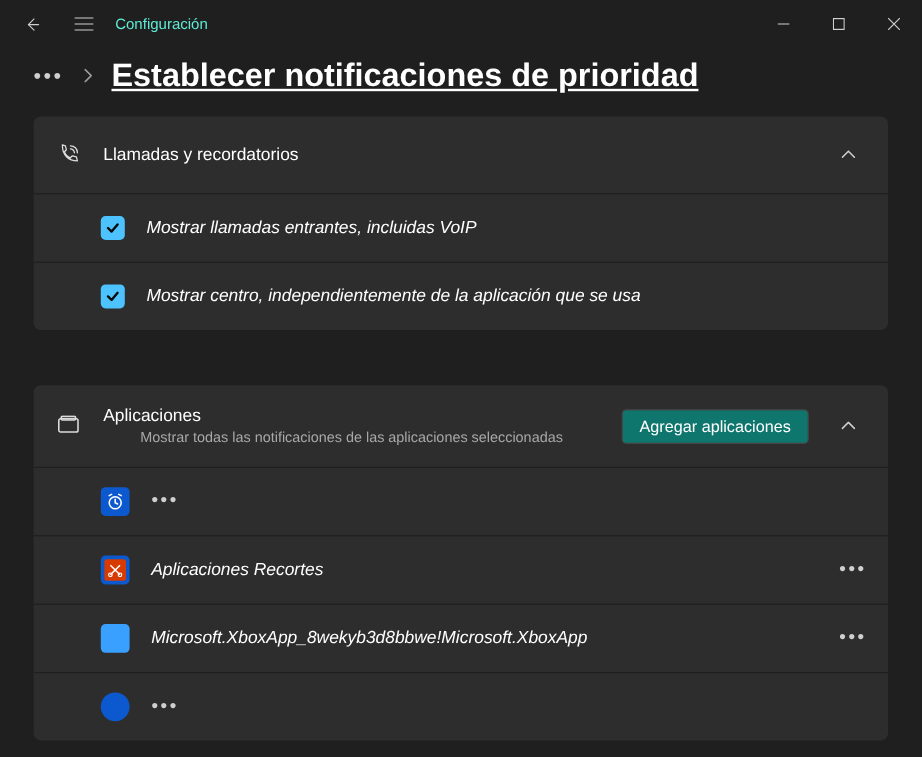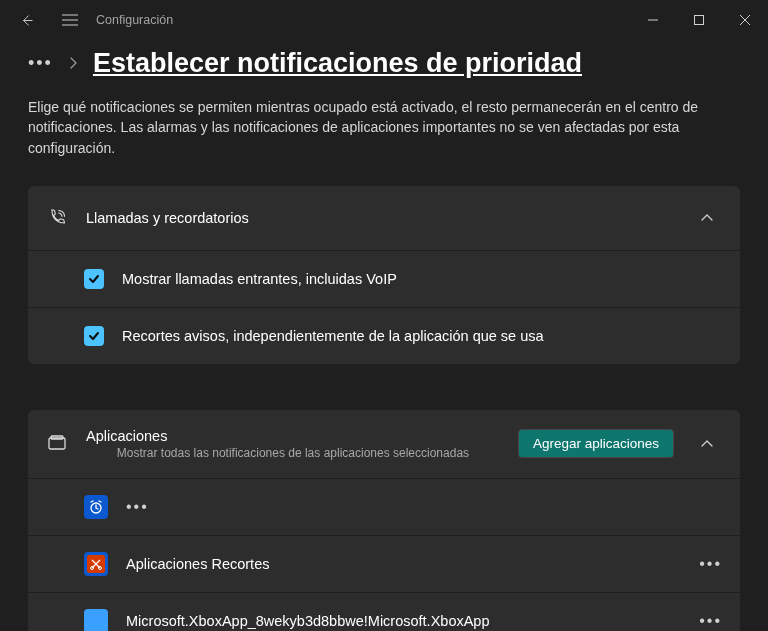--- a/index.html
+++ b/index.html
@@ -1,30 +1,30 @@
 <!DOCTYPE html>
 <html><head>
 <meta charset="utf-8">
 <style>
   html,body{margin:0;padding:0;background:#1f1f1f;color:#fff;font-family:"Segoe UI",Arial,sans-serif;font-size:14px;width:768px;height:631px;overflow:hidden;}
   .titlebar{height:40px;display:flex;align-items:center;justify-content:space-between;padding:0 0 0 8px;}
   .titlebar-left{display:flex;align-items:center;gap:8px;}
   .tb-btn{width:36px;height:36px;display:flex;align-items:center;justify-content:center;color:#cfcfcf;border-radius:4px;}
   .win-btn{width:46px;height:32px;display:flex;align-items:center;justify-content:center;color:#cfcfcf;}
   .wincontrols{display:flex;}
-  .cfg{font-size:12.5px;color:#a3a3a3;}
+  .cfg{font-size:12.5px;color:#5eead4;}
   .content{padding:0 28px 0 28px;height:calc(631px - 40px);overflow-y:auto;}
   .bread{display:flex;align-items:center;gap:16px;margin-top:8px;margin-bottom:18px;}
   .dots{color:#cfcfcf;font-size:18px;letter-spacing:2px;}
   .chev{color:#9a9a9a;}
   .page-title{font-size:27px;font-weight:600;color:#fff;text-decoration:underline;}
   .desc{color:#d6d6d6;font-size:14px;line-height:1.45;margin-bottom:28px;max-width:700px;}
   .panel{background:#2d2d2d;border-radius:6px;margin-bottom:4px;}
   .rowA{display:flex;align-items:center;min-height:64px;padding:0 18px;gap:18px;}
-  .rowA.sub{padding-left:56px;min-height:56px;border-top:1px solid #1f1f1f;}
+  .rowA.sub{padding-left:56px;min-height:56px;border-top:1px solid #1f1f1f;font-style:italic;}
   .icon-slot{width:22px;display:flex;justify-content:center;color:#dcdcdc;}
   .row-text{flex:1;}
   .row-title{font-size:14.5px;color:#fff;}
   .row-sub{font-size:12px;color:#a8a8a8;margin-top:2px;text-align:center;}
   .exp{width:30px;display:flex;justify-content:center;color:#cfcfcf;}
   .chk{width:20px;height:20px;border-radius:4px;background:#4cc2ff;display:flex;align-items:center;justify-content:center;flex-shrink:0;}
   .chk svg{stroke:#0a0a0a;}
   .btn{background:#0f766e;border:1px solid #454545;color:#fff;padding:6px 14px;border-radius:4px;font-size:13.5px;}
   .spacer{height:4px;}
   .app-icon{width:24px;height:24px;border-radius:4px;display:flex;align-items:center;justify-content:center;flex-shrink:0;font-size:11px;font-weight:600;}
@@ -76,21 +76,20 @@
 <div class="content">
 
   <div class="bread">
     <span class="dots">•••</span>
     <span class="chev"><svg width="8" height="12" viewBox="0 0 8 12" fill="none">
           <path d="M2 1l5 5-5 5" stroke="currentColor" stroke-width="1.3" stroke-linecap="round" stroke-linejoin="round"></path>
         </svg></span>
     <span class="page-title">Establecer notificaciones de prioridad</span>
   </div>
 
-  <div class="desc">Elige qué notificaciones se permiten mientras ocupado está activado, el resto permanecerán en el centro de notificaciones. Las alarmas y las notificaciones de aplicaciones importantes no se ven afectadas por esta configuración.</div>
 
   <div class="panel">
     <div class="rowA">
       <div class="icon-slot">
         <svg width="20" height="20" viewBox="0 0 24 24" fill="none">
             <path d="M6 3c0 9 6 15 15 15l-1-4-4-1-2 2c-3-1-5-3-6-6l2-2-1-4-3-1z" stroke="currentColor" stroke-width="1.3" stroke-linejoin="round"></path>
             <path d="M14 3c4 0 7 3 7 7M14 6c2 0 4 2 4 4" stroke="currentColor" stroke-width="1.3" stroke-linecap="round"></path>
           </svg>
       </div>
       <div class="row-text">
@@ -114,21 +113,21 @@
         </div>
     </div>
 
     <div class="rowA sub">
       <div class="chk">
           <svg width="12" height="12" viewBox="0 0 12 12" fill="none">
             <path d="M2 6l3 3 5-6" stroke-width="2" stroke-linecap="round" stroke-linejoin="round"></path>
           </svg>
         </div>
       <div class="row-text">
-          <div class="row-title">Recortes avisos, independientemente de la aplicación que se usa</div>
+          <div class="row-title">Mostrar centro, independientemente de la aplicación que se usa</div>
         </div>
     </div>
   </div>
 
   <div class="spacer"></div>
 
   <div class="panel">
     <div class="rowA" style="min-height:68px;margin-top:38px;">
       <div class="icon-slot">
         <svg width="18" height="18" viewBox="0 0 18 18" fill="none">

